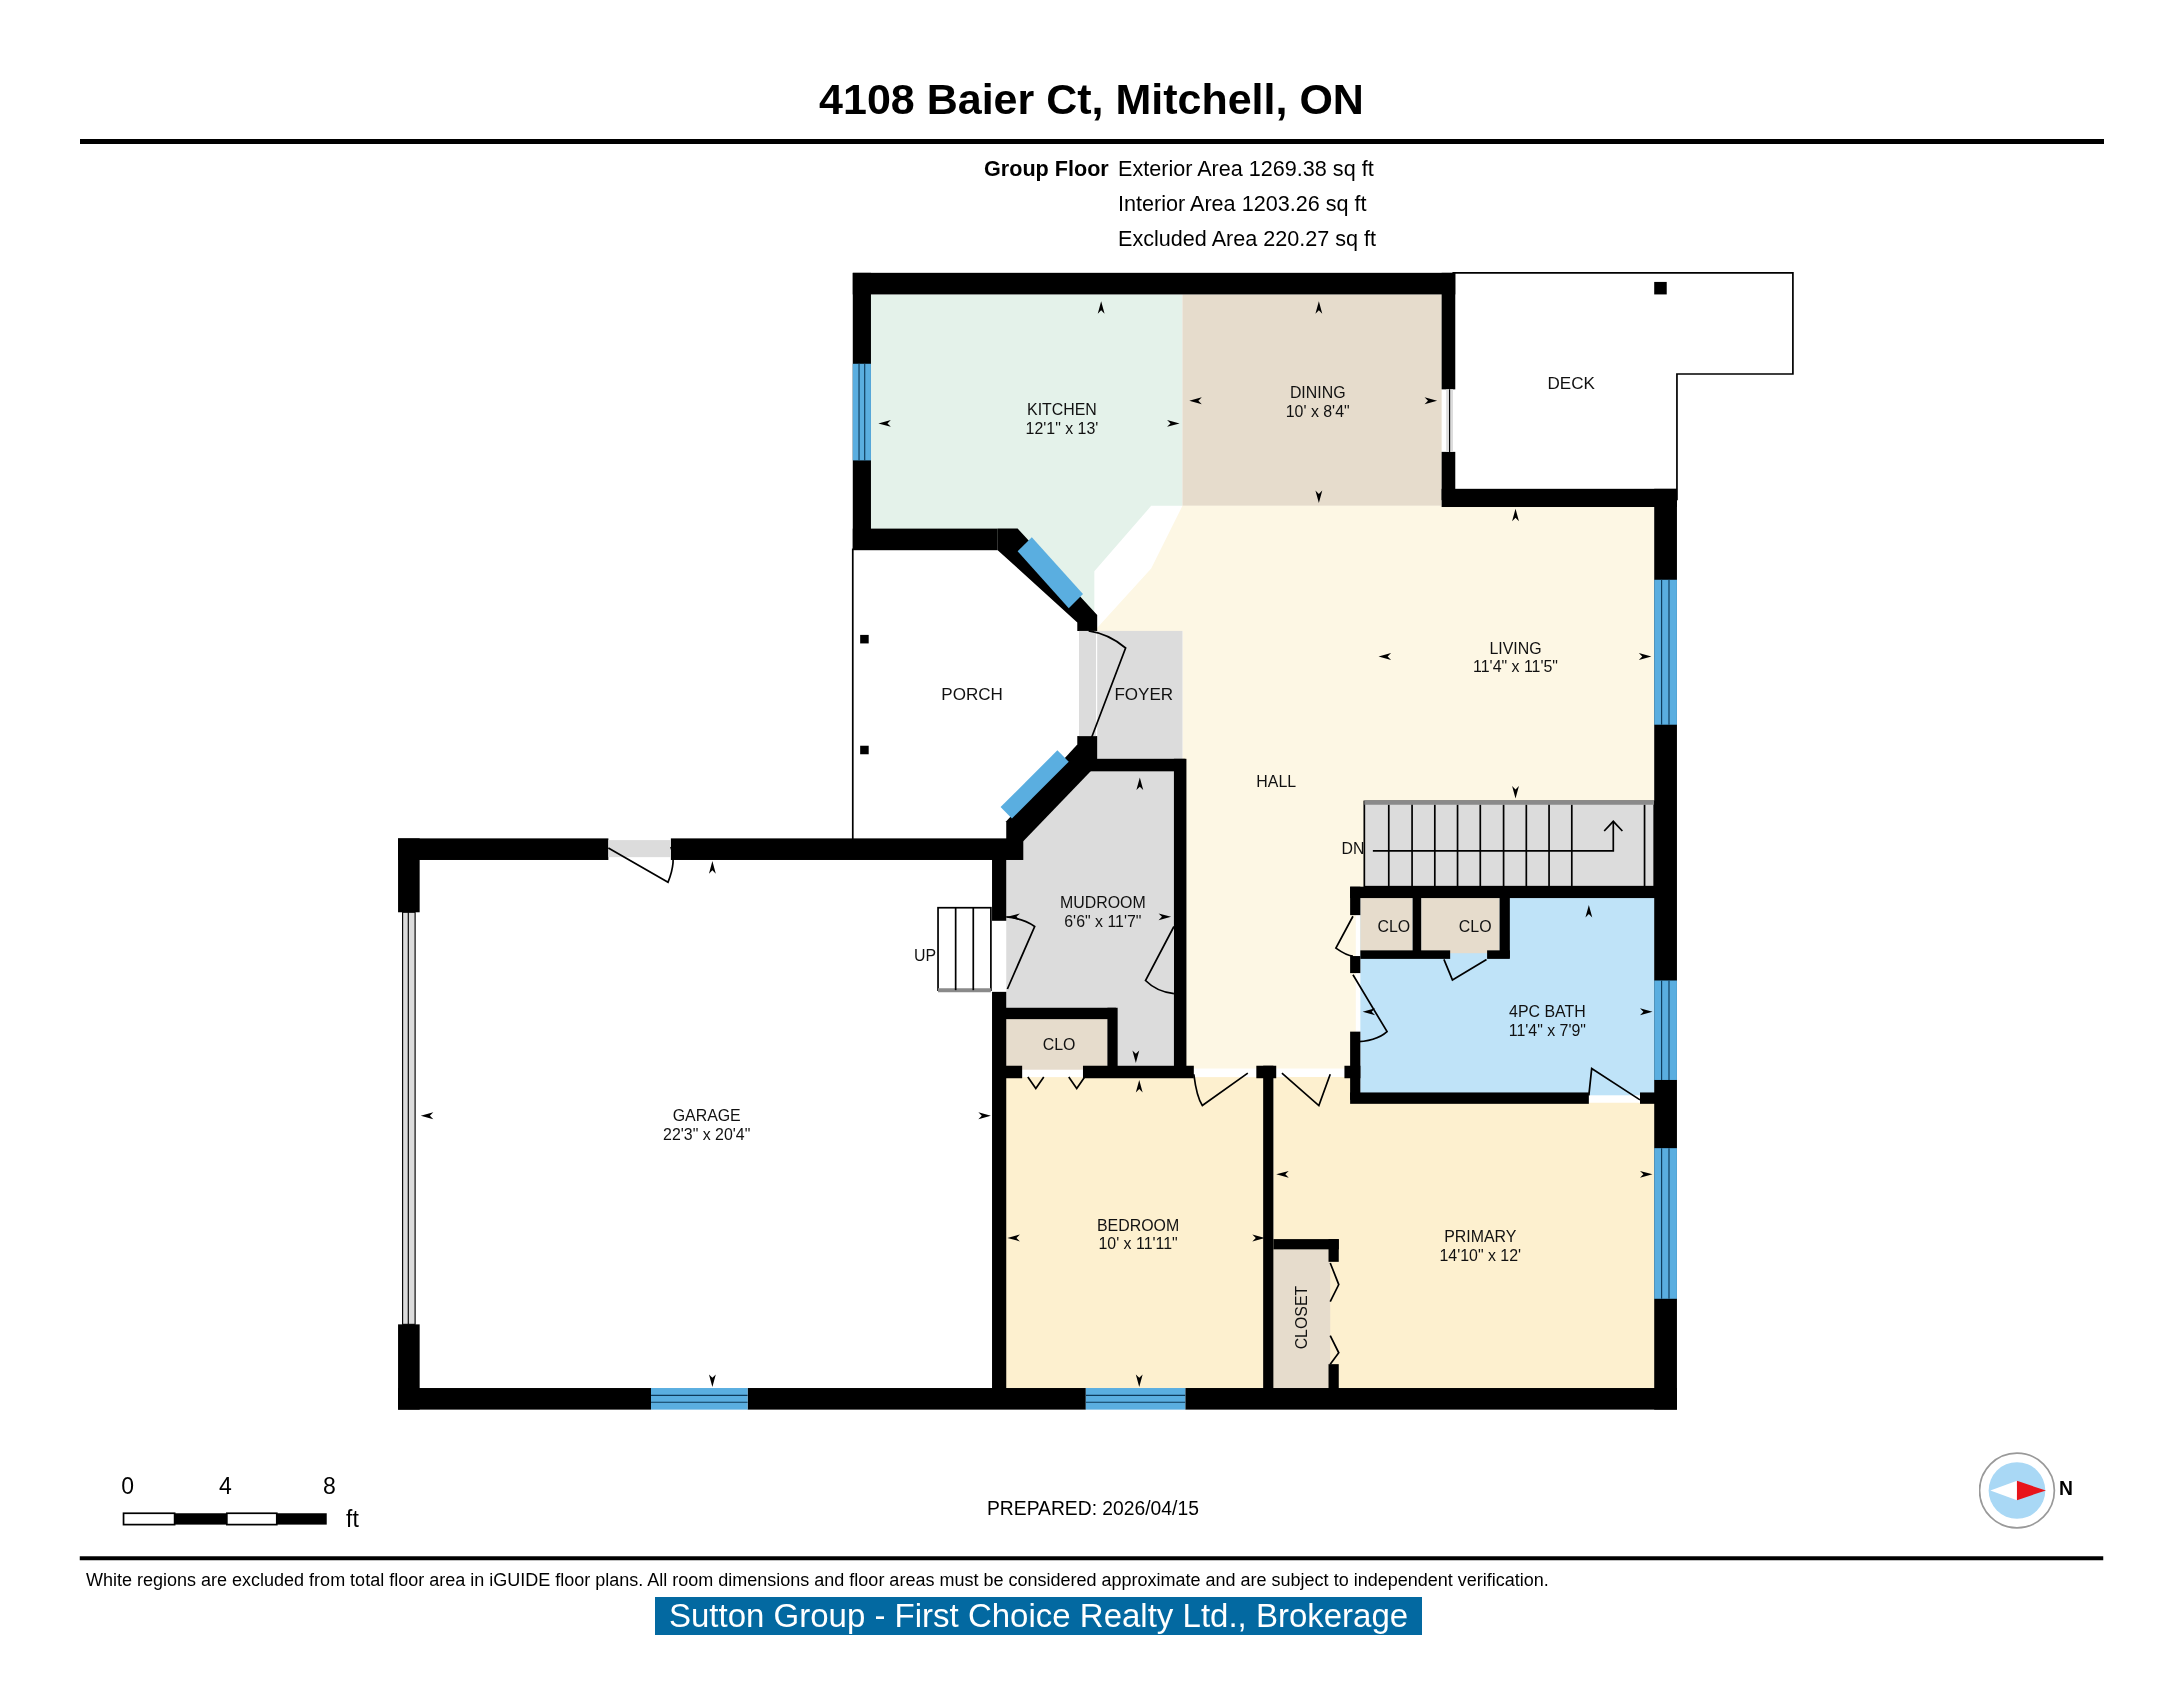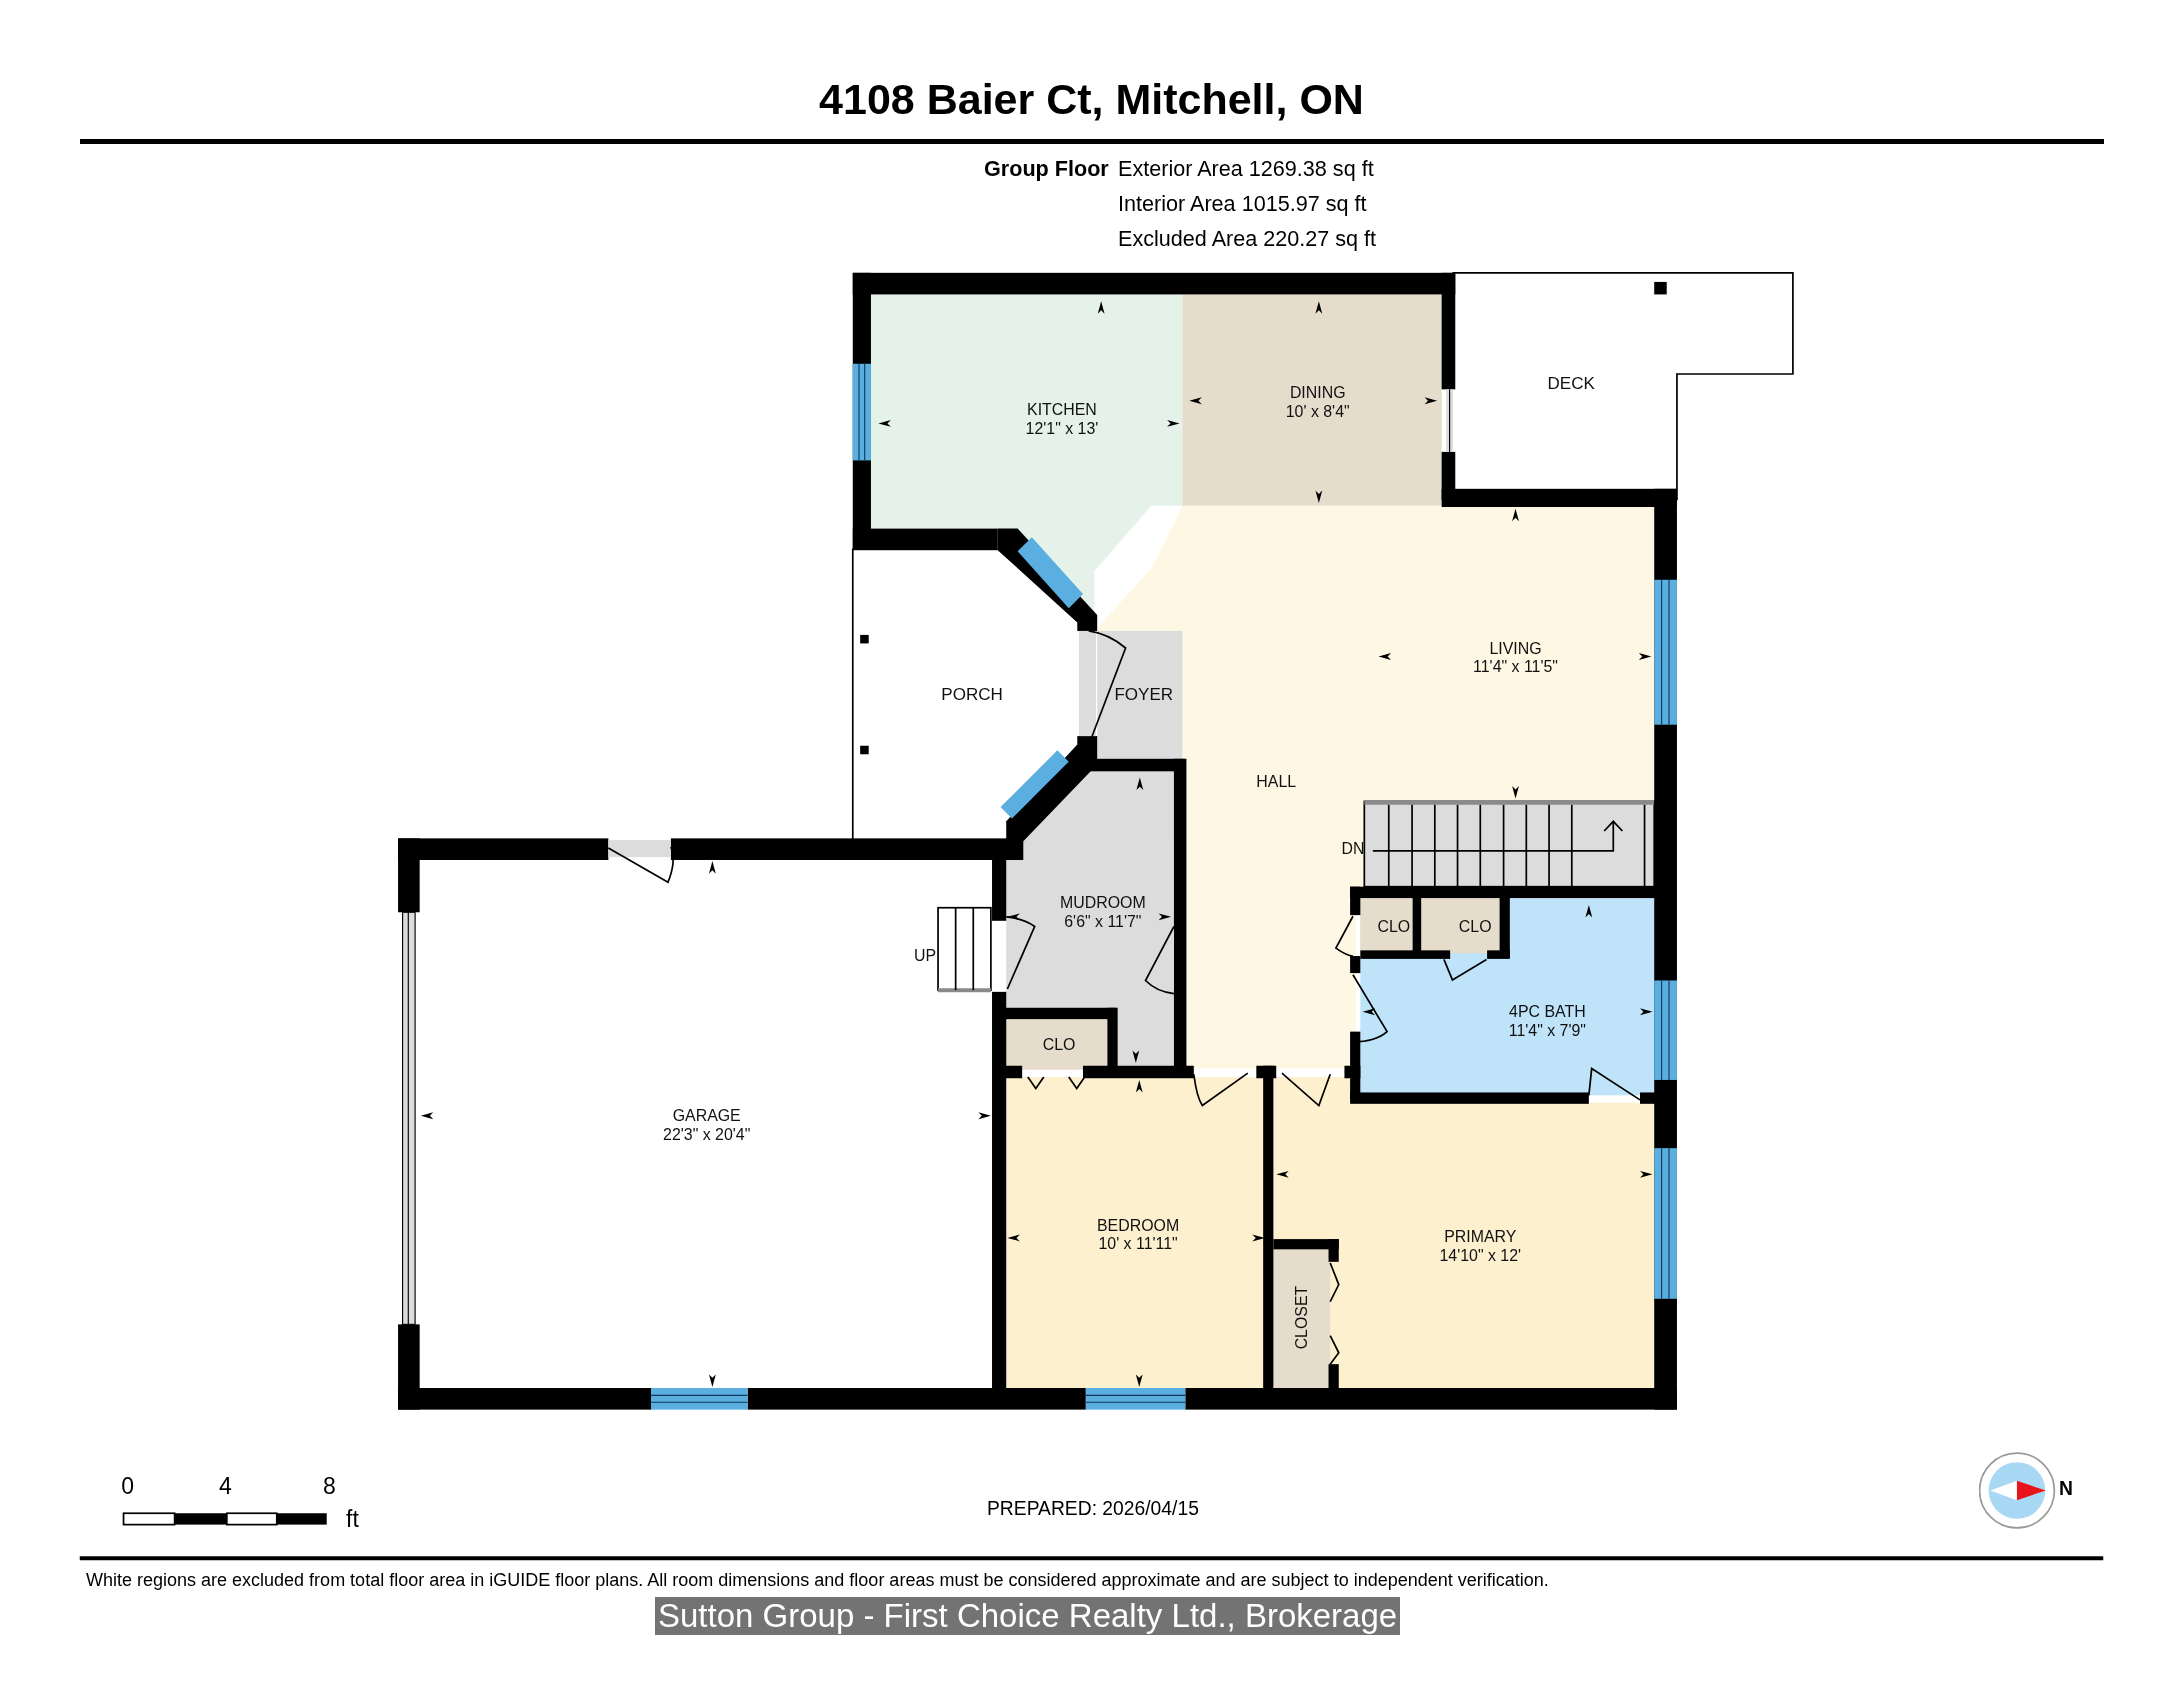--- a/index.html
+++ b/index.html
@@ -10,32 +10,32 @@
   .rule { position: absolute; left: 80px; width: 2024px; height: 4.5px; background: #000; }
   #areas-label { left: 984px; top: 156px; font-weight: bold; font-size: 21.6px; }
   .area-line { position: absolute; left: 1118px; font-size: 21.6px; }
   #plan { position: absolute; left: 0; top: 0; }
   .room-label { font-family: "Liberation Sans", sans-serif; font-size: 28px; fill: #111; text-anchor: middle; }
   .plain-label { font-family: "Liberation Sans", sans-serif; font-size: 30px; fill: #111; text-anchor: middle; }
   #scale { left: 119px; top: 1473px; width: 262px; height: 63px; }
   .scale-num { position: absolute; font-size: 23px; top: 0; }
   #prepared { left: 987px; top: 1498px; font-size: 19.3px; }
   #disclaimer { left: 86px; top: 1570px; font-size: 18px; }
-  #brokerage { left: 655px; top: 1597px; font-size: 33px; color: #ffffff; background: #737373; padding: 0 3px; }
+  #brokerage { left: 655px; top: 1597px; font-size: 33px; color: #ffffff; background: #0369a1; padding: 0 14px; }
   #compass { left: 1979px; top: 1448px; width: 85px; height: 85px; }
 </style>
 </head>
 <body>
 
 <div id="title" class="abs">4108 Baier Ct, Mitchell, ON</div>
 <div class="rule" style="top:139px"></div>
 
 <div id="areas-label" class="abs">Group Floor</div>
 <div class="area-line" style="top:156px">Exterior Area 1269.38 sq ft</div>
-<div class="area-line" style="top:191px">Interior Area 1015.97 sq ft</div>
+<div class="area-line" style="top:191px">Interior Area 1203.26 sq ft</div>
 <div class="area-line" style="top:226px">Excluded Area 220.27 sq ft</div>
 
 <svg id="plan" width="2183" height="1687" viewBox="0 0 3840 2968">
 
   <polygon fill="#e4f2ea" points="1530,518 2080,518 2080,890 2025,890 1925,1005 1925,1100 1905,1100 1905,1075 1790,950 1530,950"></polygon>
   <rect fill="#e6dccc" x="2080" y="518" width="456" height="372"></rect>
   <polygon fill="#fdf7e4" points="2080,890 2536,890 2536,880 2910,880 2910,1560 2385,1560 2385,1880 2082,1880 2082,1345 2080,1345 2080,1110 1925,1110 2025,1000"></polygon>
   <rect fill="#dcdcdc" x="1930" y="1110" width="150" height="235"></rect>
   <polygon fill="#dcdcdc" points="1895,1345 2065,1345 2065,1875 1770,1875 1770,1495"></polygon>
   <rect fill="#bfe3f8" x="2393" y="1572" width="518" height="355"></rect>

